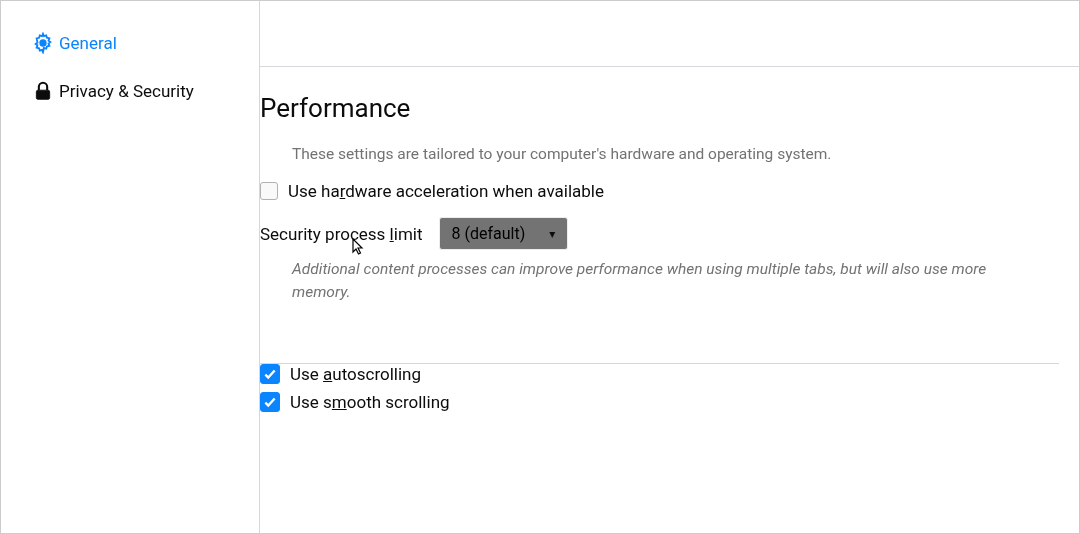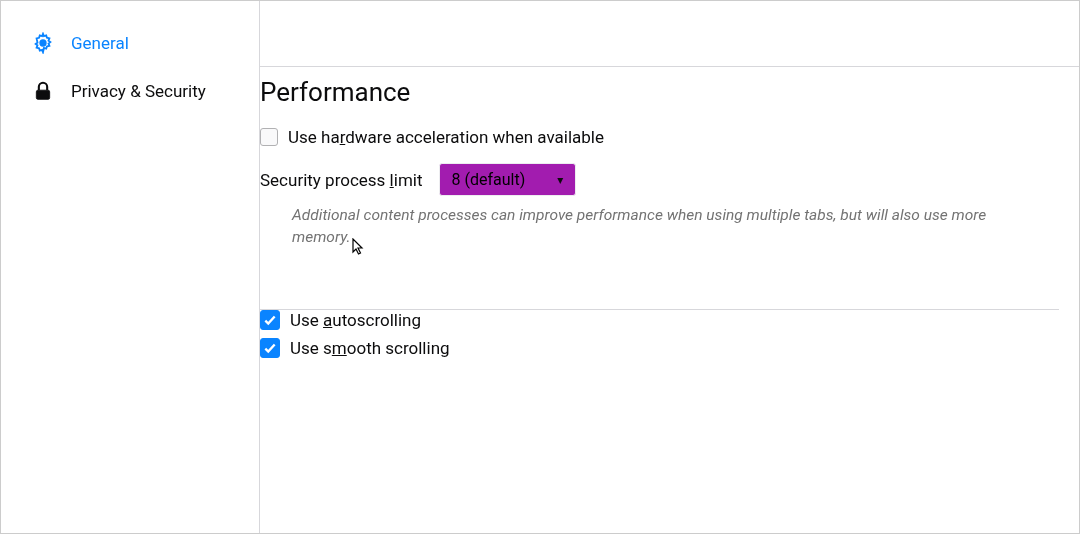--- a/index.html
+++ b/index.html
@@ -15,21 +15,21 @@
     .sidebar {
       width: 259px;
       border-right: 1px solid #d7d7db;
       padding-top: 18px;
     }
     .sidebar-item {
       display: flex;
       align-items: center;
       padding: 12px 20px 12px 30px;
       cursor: pointer;
-      gap: 16px;
+      gap: 4px;
       color: #0c0c0d;
       font-size: 17px;
     }
     .sidebar-item.active { color: #0a84ff; }
     .sidebar-item .sicon { width: 24px; height: 24px; display: flex; align-items: center; justify-content: center; }
     .sidebar-item.active svg { stroke: #0a84ff; fill: #0a84ff; }
     .main {
       flex: 1;
       padding: 0 0 0 0;
       overflow: hidden;
@@ -44,21 +44,21 @@
     }
     .hr-bottom {
       border: none;
       border-top: 1px solid #d7d7db;
       margin: 60px 0 0 0;
     }
     h2.section-title {
       font-size: 26px;
       font-weight: 400;
       color: #0c0c0d;
-      margin: 10px 0 20px 0;
+      margin: 26px 0 20px 0;
     }
     .row {
       display: flex;
       align-items: center;
       gap: 10px;
       margin-bottom: 8px;
     }
     .checkbox {
       width: 20px;
       height: 20px;
@@ -93,26 +93,26 @@
     .helper {
       font-size: 15.5px;
       color: #737373;
       margin: 6px 0 16px 32px;
       line-height: 1.45;
     }
     .indent { }
     .select {
       display: inline-flex;
       align-items: center;
-      background: #a21caf;
+      background: #737373;
       border: 1px solid #ededf0;
       border-radius: 3px;
       padding: 6px 12px;
       font-size: 16px;
-      gap: 32px;
+      gap: 24px;
       margin-left: 6px;
       cursor: pointer;
     }
     .select-caret { font-size: 12px; color: #0c0c0d; }
     .cursor-pointer {
       position: absolute;
       left: 352px;
       top: 238px;
       pointer-events: none;
     }
@@ -139,20 +139,21 @@
     </span>
     <span>Privacy &amp; Security</span>
   </div>
 </div>
 
 <div class="main">
   <hr class="hr-top">
   <div class="section" style="padding-left:0;">
     <h2 class="section-title">Performance</h2>
 
+    <div class="helper">These settings are tailored to your computer's hardware and operating system.</div>
 
     <div class="row indent">
       <span class="checkbox small">
         
       </span>
       <span class="label"><span>Use ha</span><span class="uline">r</span><span>dware acceleration when available</span></span>
     </div>
 
     <div class="row indent" style="margin-top:16px;">
       <span class="label"><span>Security process </span><span class="uline">l</span><span>imit</span></span>

